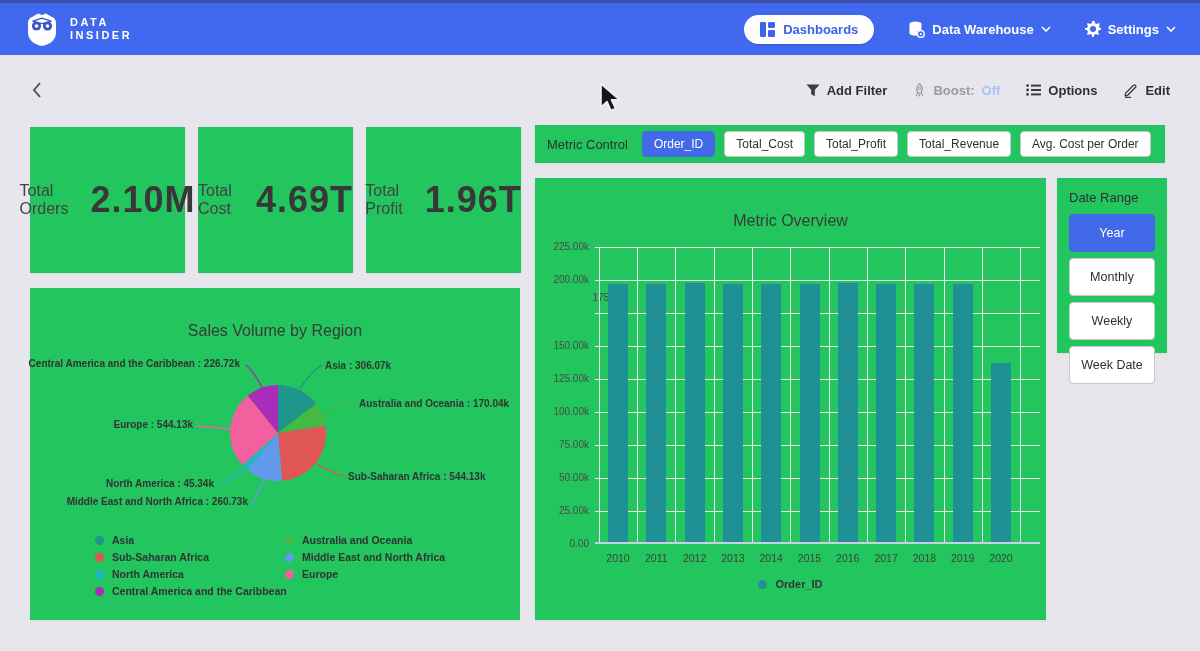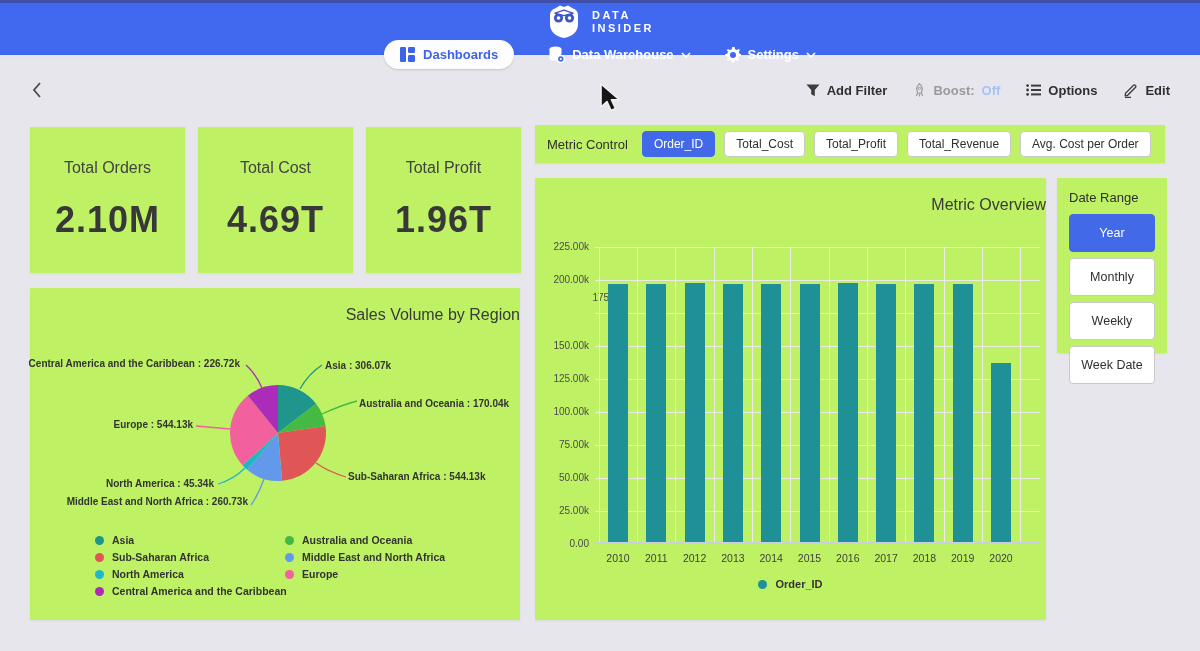--- a/index.html
+++ b/index.html
@@ -10,21 +10,20 @@
     position:relative;
     overflow:hidden;
     color:#333;
   }
   
   .navbar {
     position:absolute; left:0; top:0; width:1200px; height:55px;
     background:#4169f0; border-top:3px solid #3f4fa8;
     display:flex; align-items:center; justify-content:space-between;
     padding:0 24px;
-    flex-direction:column;
   }
   .brand { display:flex; align-items:center; gap:10px; cursor:pointer; }
   .brand-text { color:#fff; font-weight:bold; font-size:11px; letter-spacing:2.5px; line-height:13px; }
   .nav-right { display:flex; align-items:center; gap:34px; }
   .nav-pill {
     display:flex; align-items:center; gap:8px;
     background:#fdfdfd; border:none; border-radius:16px;
     padding:7px 16px; font-family:inherit;
     color:#3c63e8; font-size:13px; font-weight:bold; cursor:pointer;
     box-shadow:0 1px 2px rgba(0,0,0,0.15);
@@ -35,35 +34,35 @@
     position:absolute; left:0; top:58px; width:1200px; height:64px;
     display:flex; align-items:center; padding:0 30px;
   }
   .back-btn { display:flex; align-items:center; cursor:pointer; margin-right:18px; }
   .page-title { font-size:20px; color:#3b3b3b; font-weight:500; }
   .header-actions { margin-left:auto; display:flex; align-items:center; gap:26px; }
   .action { display:flex; align-items:center; gap:7px; font-size:13px; font-weight:600; color:#2f2f2f; cursor:pointer; }
   .muted { color:#9b9b9b; }
   .boost-off { color:#a9c2f2; }
   
-  .card { position:absolute; background:#bef264; box-shadow:0 1px 2px rgba(0,0,0,0.06); }
-  .kpi-card { width:155px; height:146px; top:127px; display:flex; flex-direction:column; align-items:center; justify-content:center; gap:22px; }
+  .card { position:absolute; background:#22c55e; box-shadow:0 1px 2px rgba(0,0,0,0.06); }
+  .kpi-card { width:155px; height:146px; top:127px; display:flex; flex-direction:row; align-items:center; justify-content:center; gap:22px; }
   .kpi-label { font-size:16px; color:#424242; }
   .kpi-value { font-size:36px; font-weight:bold; color:#383838; letter-spacing:1px; }
   
   .metric-bar { left:535px; top:125px; width:630px; height:38px; display:flex; align-items:center; padding:0 12px; gap:10px; }
   .metric-label { font-size:13px; font-weight:500; color:#2f2f2f; margin-right:4px; white-space:nowrap; }
   .chip {
     background:#fff; border:1px solid #c8c8c8; border-radius:4px;
     padding:5px 11px; font-family:inherit; font-size:12px; color:#2f2f2f; cursor:pointer; white-space:nowrap;
   }
   .chip-selected { background:#4169e8; border-color:#4169e8; color:#fff; }
   
   .pie-card { left:30px; top:288px; width:490px; height:332px; }
-  .chart-title { text-align:right; font-size:16px; color:#3a3a3a; padding-top:18px; }
+  .chart-title { text-align:center; font-size:16px; color:#3a3a3a; padding-top:34px; }
   .pie-label { position:absolute; font-size:10px; font-weight:bold; color:#333; white-space:nowrap; }
   .legend-col { position:absolute; display:flex; flex-direction:column; gap:5px; }
   .legend-row { display:flex; align-items:center; gap:8px; font-size:10.5px; font-weight:bold; color:#333; white-space:nowrap; }
   .legend-dot { width:9px; height:9px; border-radius:50%; flex:none; }
   
   .bar-card { left:535px; top:178px; width:511px; height:442px; }
   .plot { position:absolute; left:60px; top:69px; width:445px; height:297px; border-bottom:2px solid #c9cee6; }
   .gridline { position:absolute; left:0; width:100%; height:1px; background:#eceae7; }
   .vline { position:absolute; top:0; width:1px; height:100%; background:#edebe8; }
   .bar { position:absolute; bottom:0; width:20px; }

